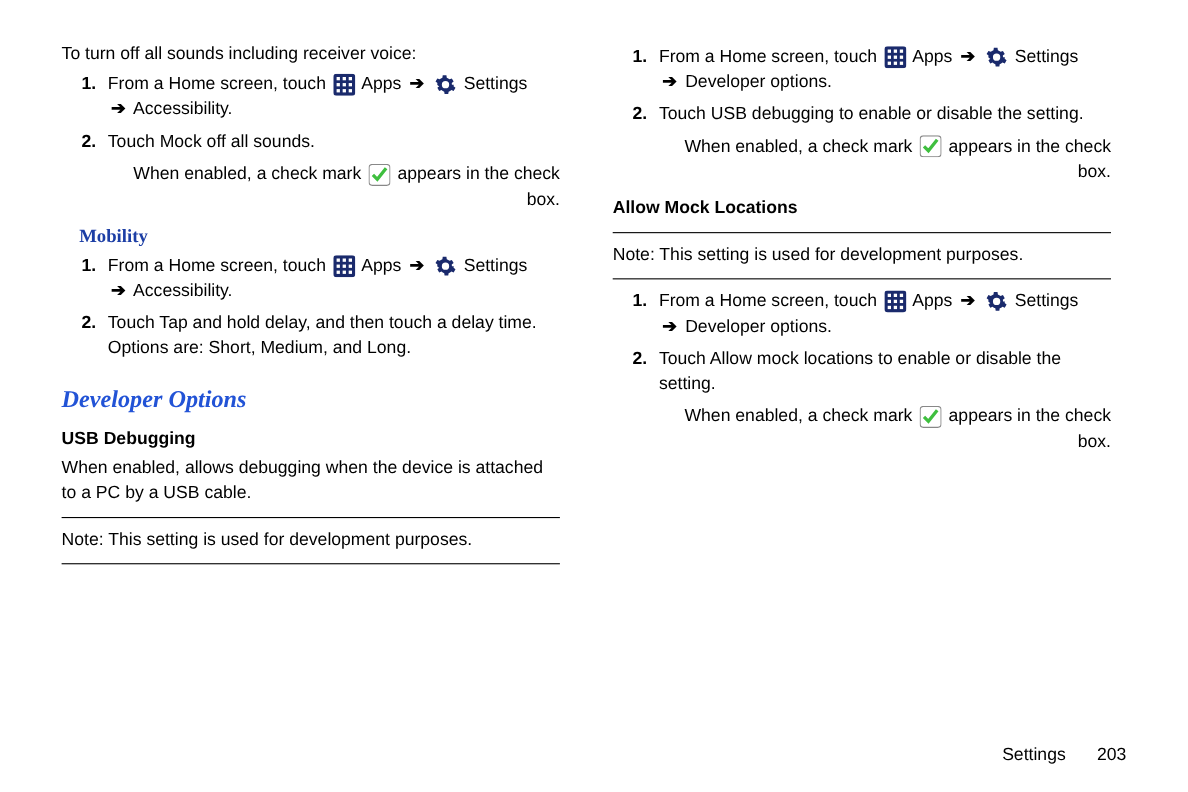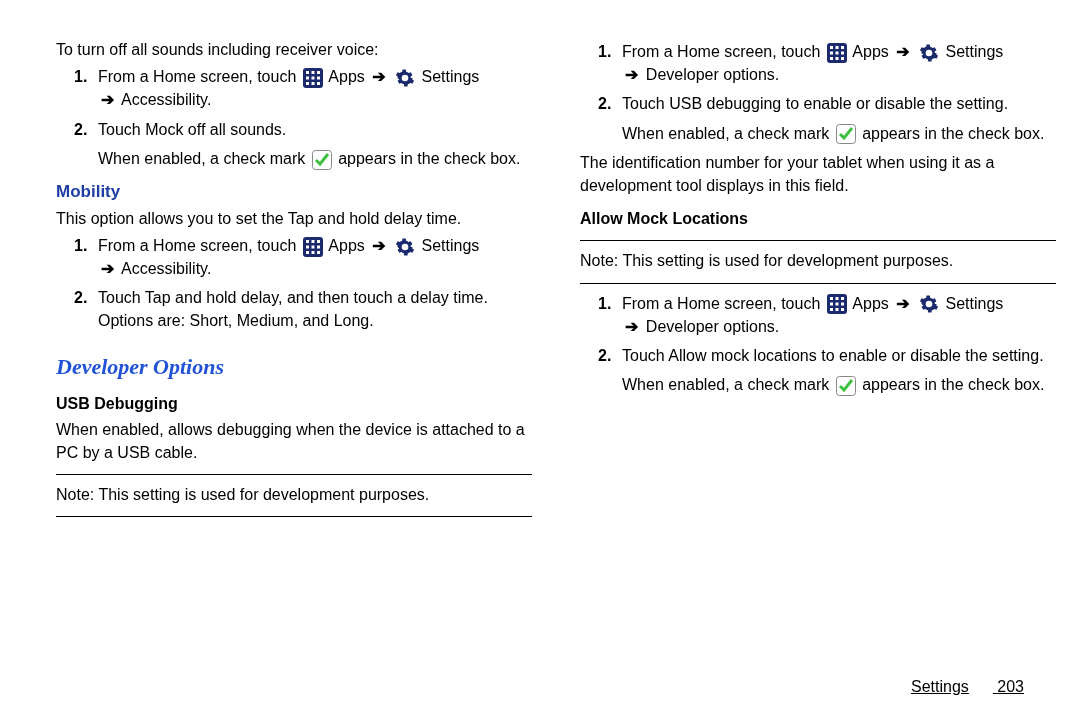--- a/index.html
+++ b/index.html
@@ -9,21 +9,21 @@
     height: 720px;
     font-family: Arial, Helvetica, sans-serif;
     color: #000;
     font-size: 16px;
     line-height: 1.45;
     position: relative;
     background: #fff;
   }
   .page {
     display: flex;
-    padding: 38px 24px 24px 56px;
+    padding: 38px 70px 24px 56px;
     box-sizing: border-box;
     height: 100%;
     column-gap: 48px;
   }
   .col {
     flex: 1 1 0;
     min-width: 0;
   }
   p {
     margin: 0 0 4px 0;
@@ -41,28 +41,29 @@
   .step-num {
     position: absolute;
     left: 18px;
     top: 0;
     font-weight: bold;
   }
   .sub2 {
     padding-left: 42px;
     margin-top: -2px;
     margin-bottom: 6px;
+    text-align: right;
   }
   b { font-weight: normal; }
   .mobility-h {
-    font-family: Liberation Sans, sans-serif;
+    font-family: Liberation Serif, serif;
     font-weight: bold;
     color: #1c3ea5;
     font-size: 17px;
-    margin: 10px 0 2px 0;
+    margin: 10px 0 2px 16px;
   }
   .dev-h {
     font-family: Georgia, "Times New Roman", serif;
     font-style: italic;
     font-weight: bold;
     color: #2253d6;
     font-size: 22px;
     margin: 18px 0 6px 0;
   }
   .bold-h {
@@ -84,21 +85,20 @@
   }
   .arrow {
     font-weight: bold;
     margin: 0 3px;
   }
   .footer {
     position: absolute;
     bottom: 22px;
     right: 56px;
     font-size: 16px;
-    text-decoration: underline;
   }
   .footer .label {
     margin-right: 24px;
   }
 </style>
 </head>
 <body>
 
 <div class="page">
   <div class="col">
@@ -148,21 +148,20 @@
       <span class="check-icon">
         <svg width="20" height="20">
             <rect x="0.5" y="0.5" width="19" height="19" rx="3" fill="#fff" stroke="#888"></rect>
             <path d="M4 10 L8 14 L16 4" stroke="#3fbf3f" stroke-width="3" fill="none"></path>
           </svg>
       </span>
       <span>appears in the check box.</span>
     </p>
 
     <p class="mobility-h">Mobility</p>
-    <p>This option allows you to set the Tap and hold delay time.</p>
 
     <ol class="step-list">
       <li>
         <span class="step-num">1.</span>
         <span>From a Home screen, touch</span>
         <span class="apps-icon">
           <svg width="20" height="20">
               <rect x="0" y="0" width="20" height="20" rx="3" fill="#1a2a6c"></rect>
               <g fill="#fff">
                 <rect x="3" y="3" width="3" height="3"></rect>
@@ -255,21 +254,20 @@
       <span>When enabled, a check mark</span>
       <span class="check-icon">
         <svg width="20" height="20">
             <rect x="0.5" y="0.5" width="19" height="19" rx="3" fill="#fff" stroke="#888"></rect>
             <path d="M4 10 L8 14 L16 4" stroke="#3fbf3f" stroke-width="3" fill="none"></path>
           </svg>
       </span>
       <span>appears in the check box.</span>
     </p>
 
-    <p>The identification number for your tablet when using it as a development tool displays in this field.</p>
 
     <p class="bold-h">Allow Mock Locations</p>
 
     <hr class="hr">
     <p>
       <b>Note:</b>
       <span>This setting is used for development purposes.</span>
     </p>
     <hr class="hr">
 

